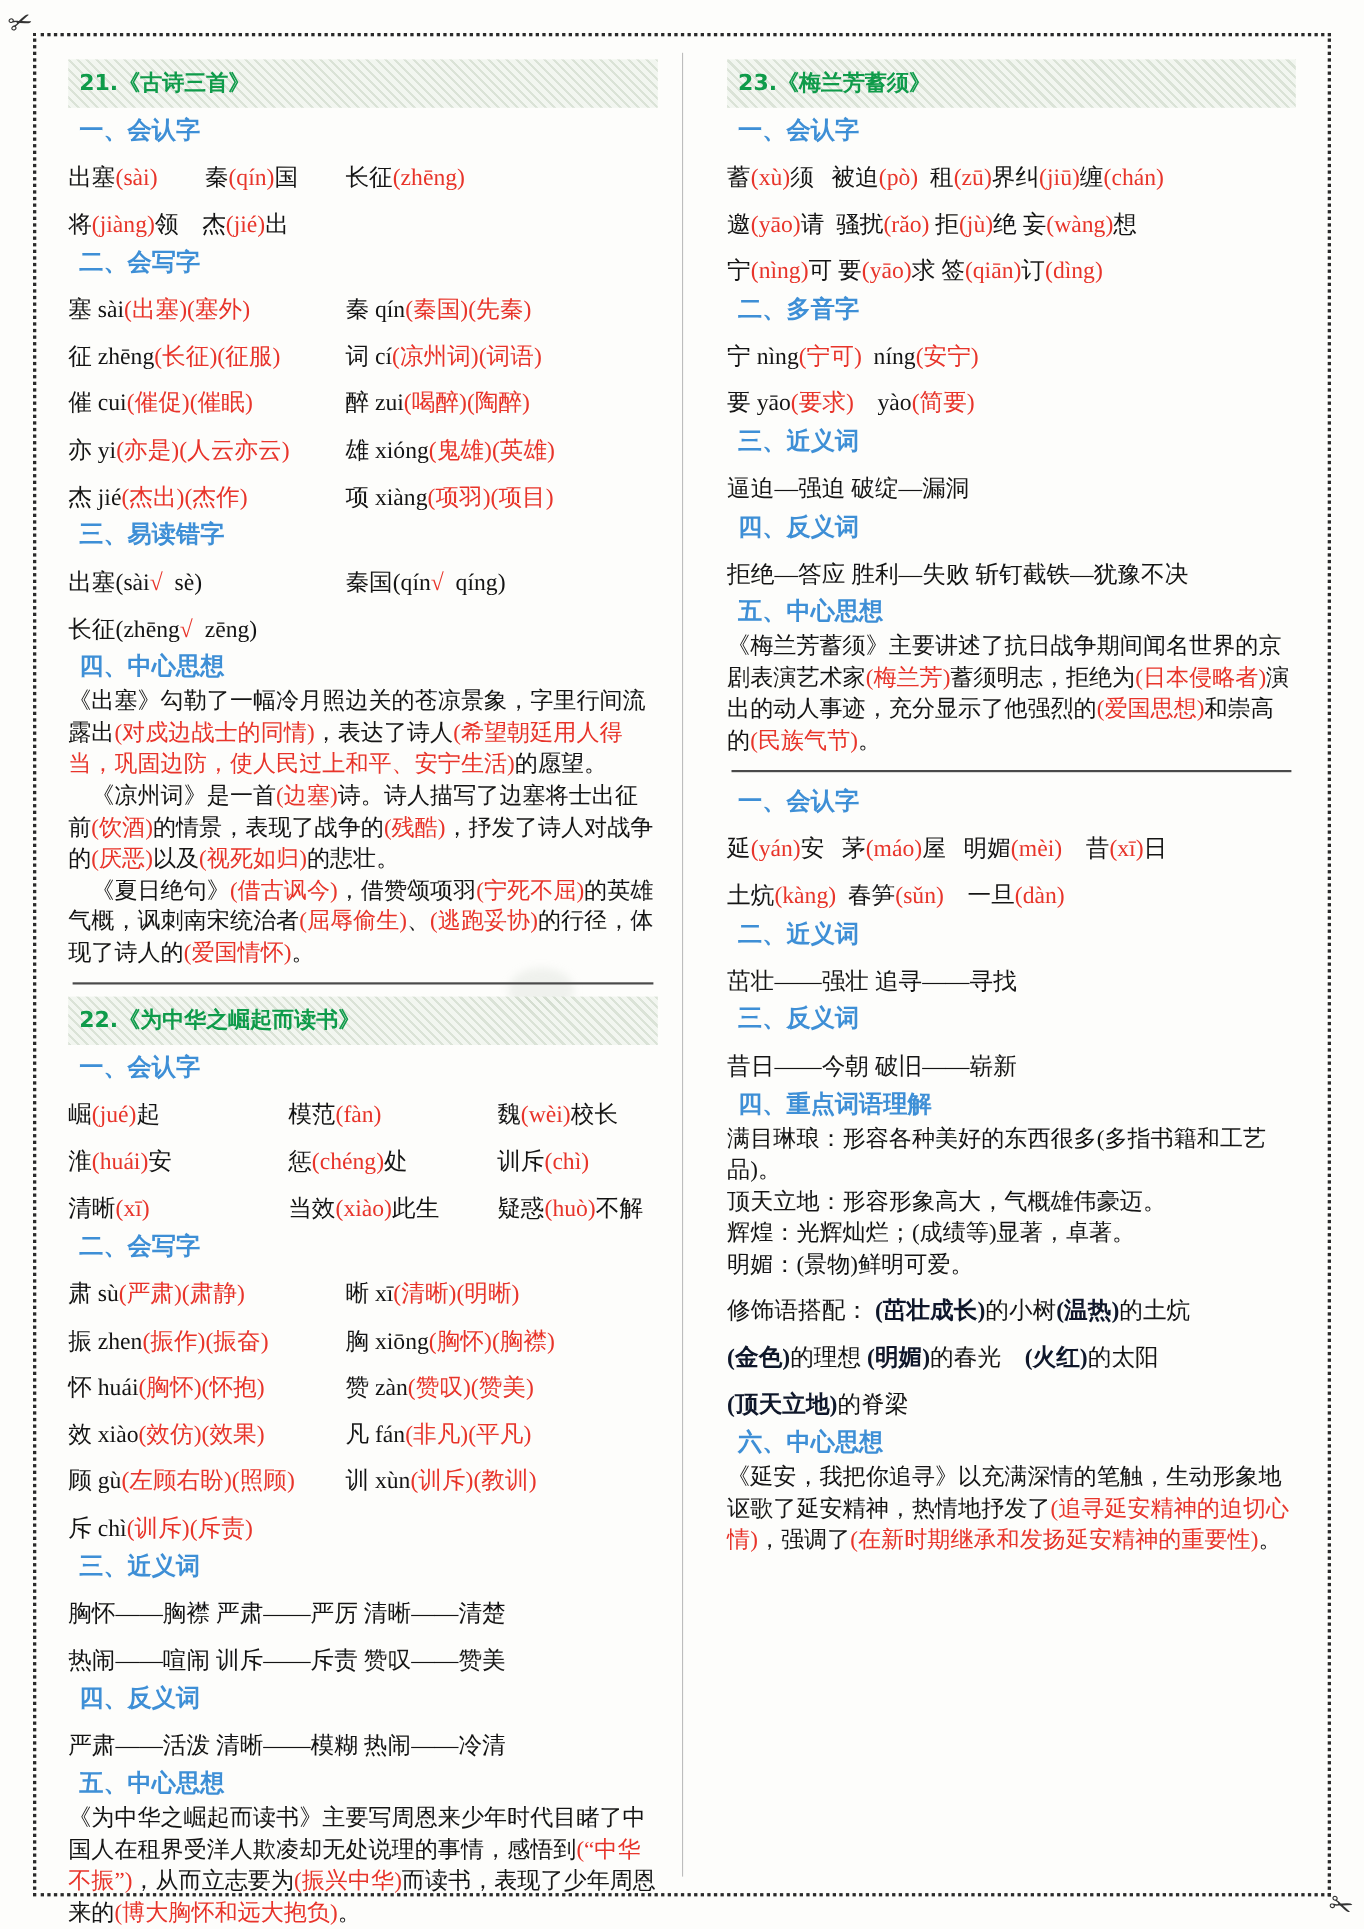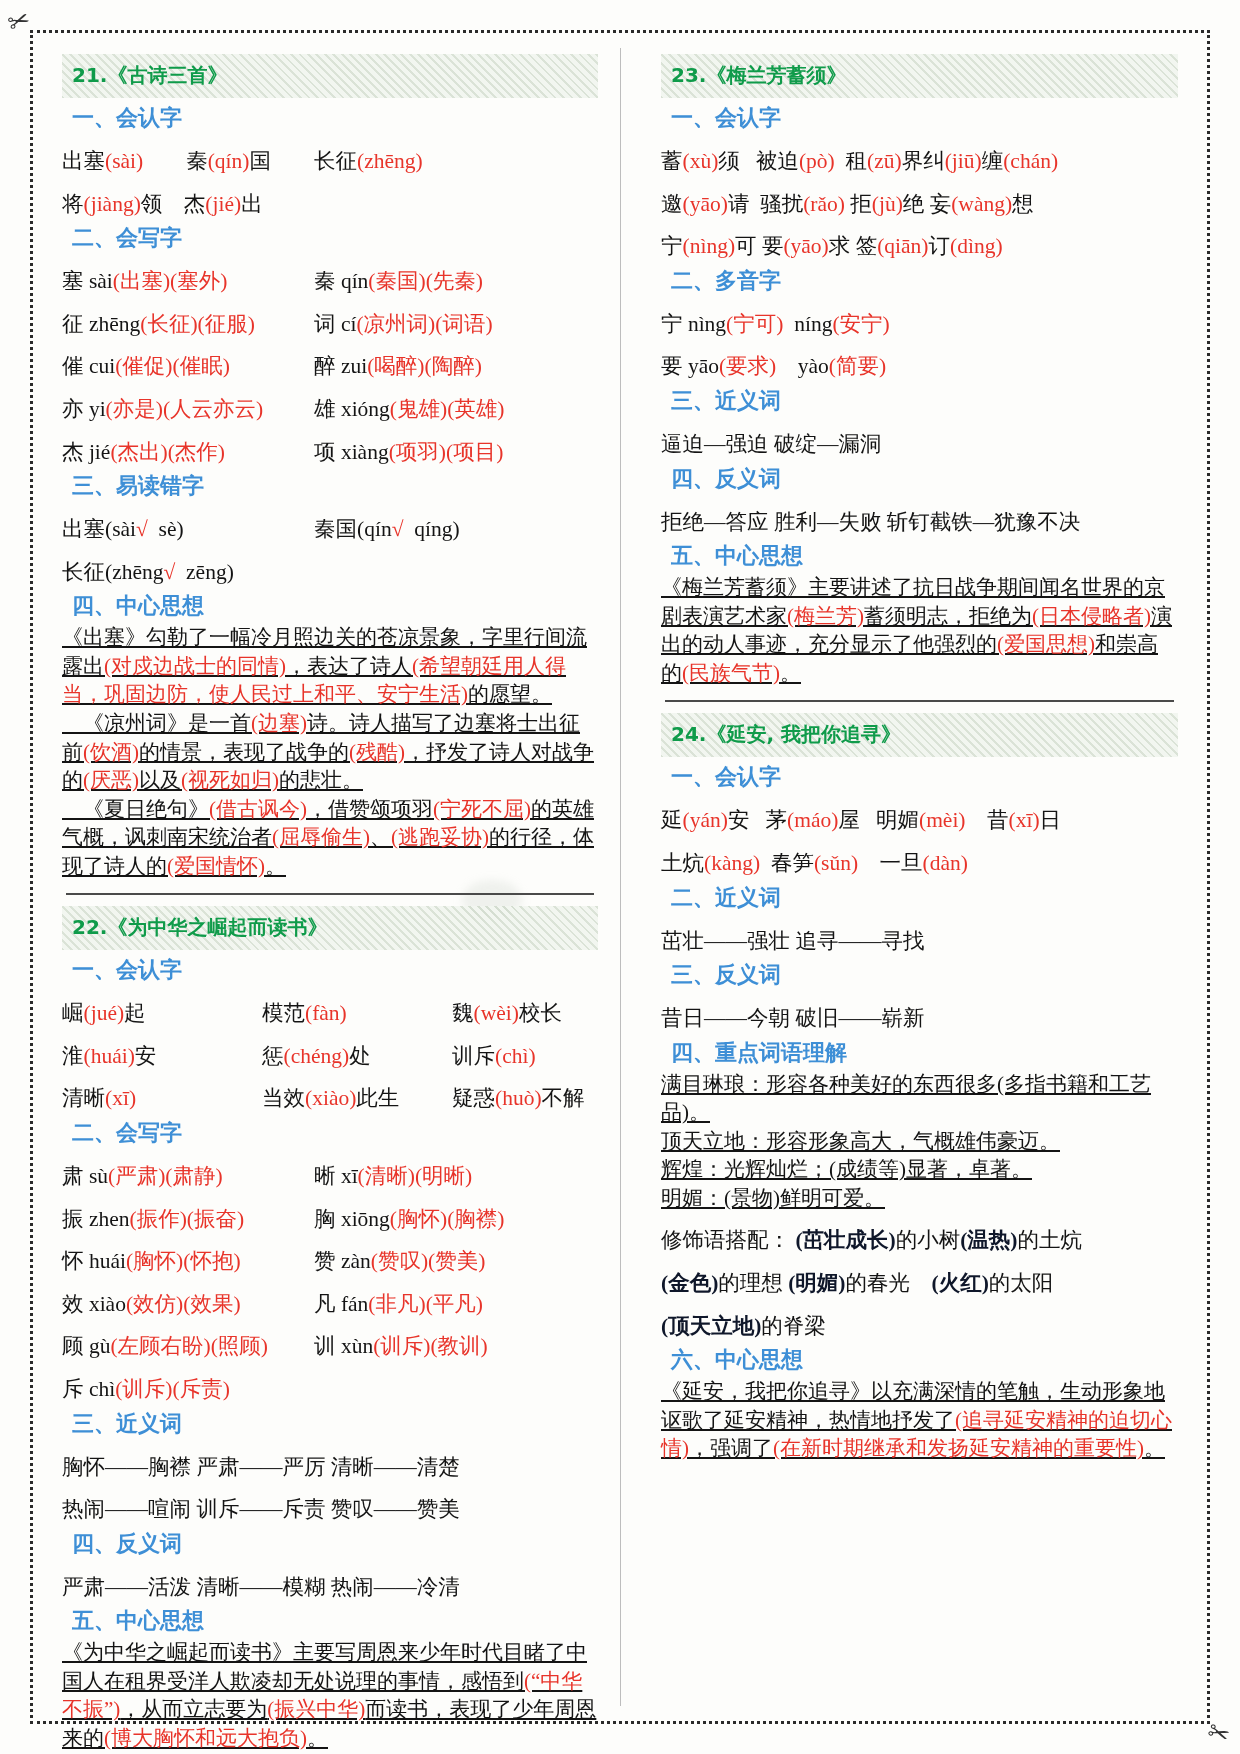--- a/index.html
+++ b/index.html
@@ -75,21 +75,20 @@
     white-space:pre-wrap;
     font-family:"Liberation Serif","DejaVu Serif",serif;
   }
   .para{
     font-size:21px;
     color:#141414;
     line-height:1.36;
     margin:0;
     text-indent:0;
     white-space:pre-wrap;
-    text-decoration:underline;
   }
   .red{color:#e8342a;}
   .redb{color:#0f172a;font-weight:bold;}
   .check{color:#e8342a;font-weight:bold;}
   .divider{
     border:0;border-top:2px solid #4a4a4a;
     margin:13px 4px 11px 4px;
   }
   .grid3{display:flex;}
   .grid3 > span{display:inline-block;}
@@ -197,23 +196,20 @@
       <div class="sec-title">四、反义词</div>
       <div class="line">拒绝—答应 胜利—失败 斩钉截铁—犹豫不决</div>
 
       <div class="sec-title">五、中心思想</div>
       <p class="para">《梅兰芳蓄须》主要讲述了抗日战争期间闻名世界的京剧表演艺术家<span class="red">(梅兰芳)</span>蓄须明志，拒绝为<span class="red">(日本侵略者)</span>演出的动人事迹，充分显示了他强烈的<span class="red">(爱国思想)</span>和崇高的<span class="red">(民族气节)</span>。</p>
     </div>
 
     <hr class="divider">
 
     <div>
-      <div class="lesson-head">
-        <span class="t">24.《延安, 我把你追寻》</span>
-      </div>
 
       <div class="sec-title">一、会认字</div>
       <div class="line">延<span class="red">(yán)</span>安   茅<span class="red">(máo)</span>屋   明媚<span class="red">(mèi)</span>    昔<span class="red">(xī)</span>日</div>
       <div class="line">土炕<span class="red">(kàng)</span>  春笋<span class="red">(sǔn)</span>    一旦<span class="red">(dàn)</span></div>
 
       <div class="sec-title">二、近义词</div>
       <div class="line">茁壮——强壮 追寻——寻找</div>
 
       <div class="sec-title">三、反义词</div>
       <div class="line">昔日——今朝 破旧——崭新</div>

